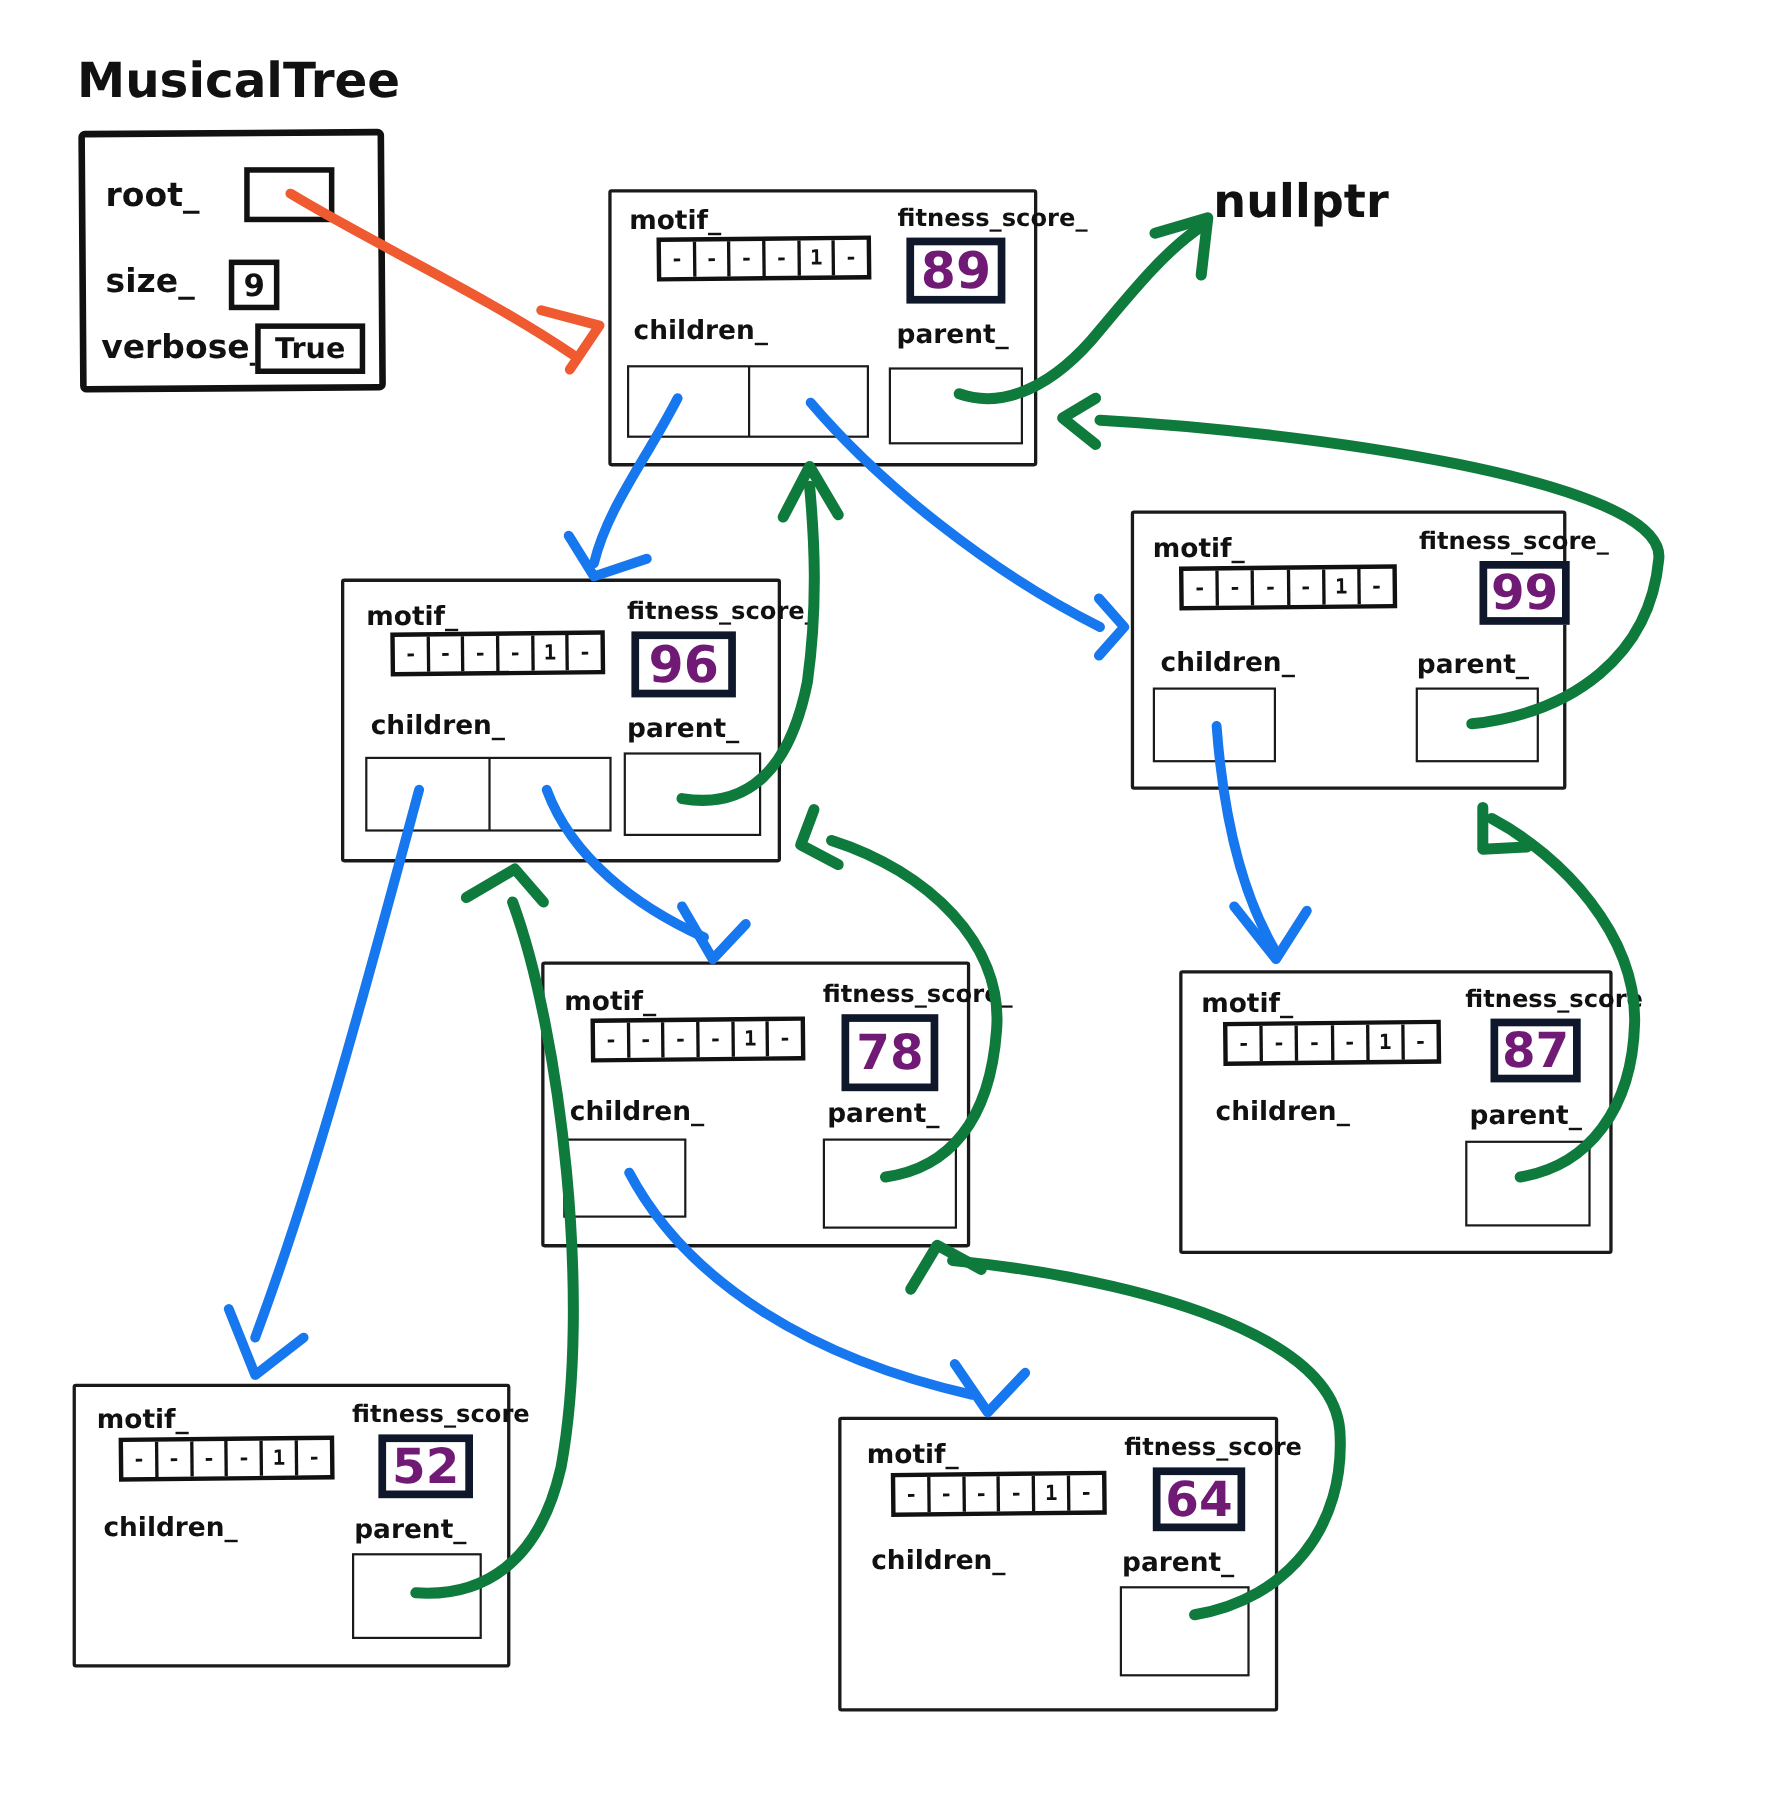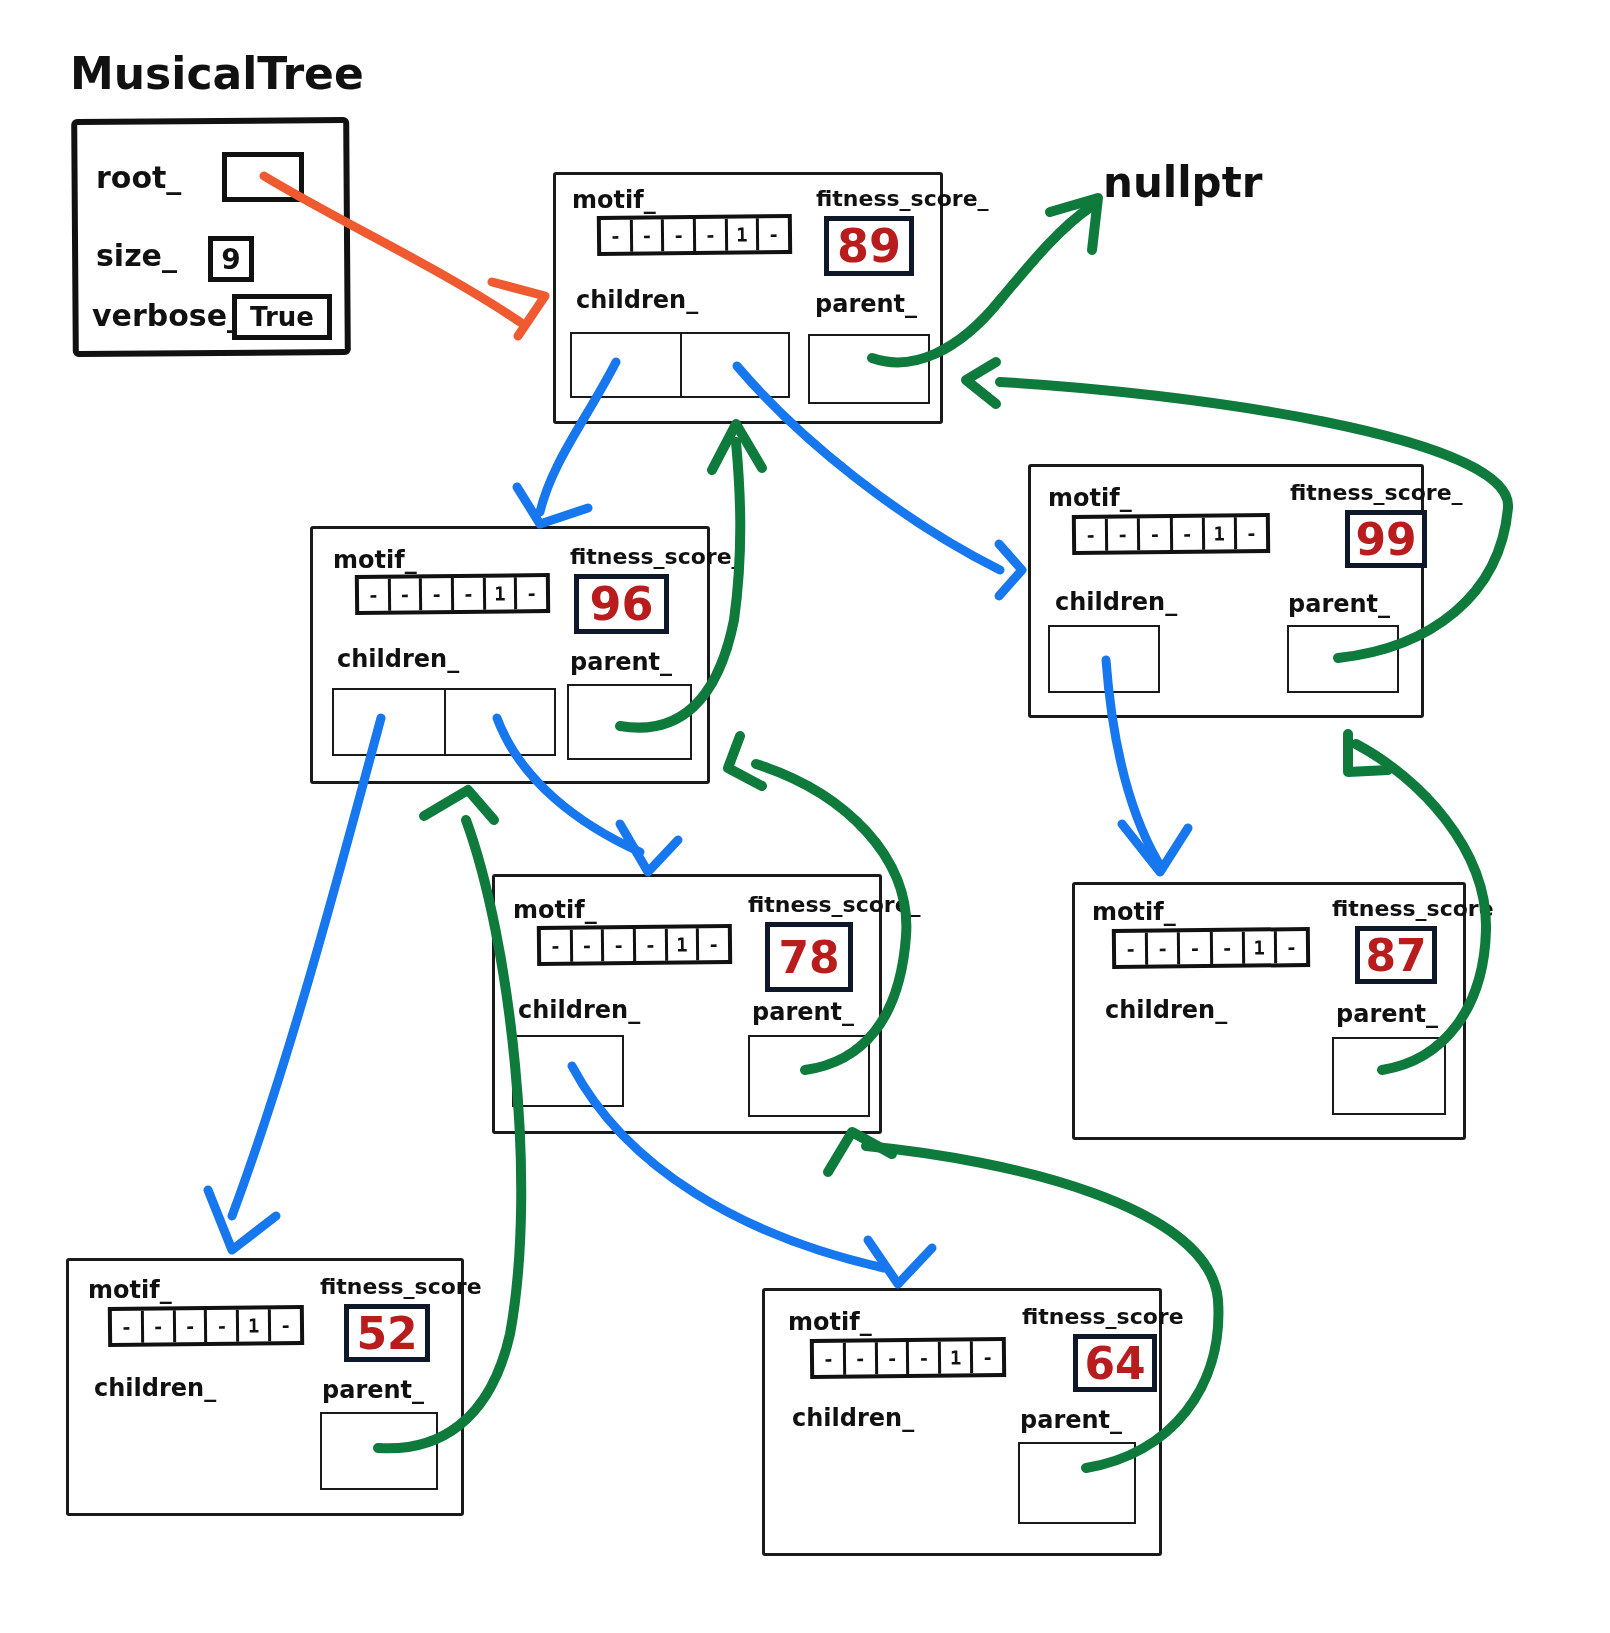--- a/index.html
+++ b/index.html
@@ -3,22 +3,22 @@
 <meta charset="utf-8">
 <style>
   html,body{margin:0;padding:0;background:#ffffff;}
   body{width:1610px;height:1633px;position:relative;overflow:hidden;
        font-family:"DejaVu Sans",sans-serif;}
   #stage{position:absolute;left:0;top:0;width:1610px;height:1633px;}
   .node{position:absolute;border:3px solid #1a1a1a;background:transparent;
         box-sizing:border-box;border-radius:3px;}
   .lbl{position:absolute;white-space:nowrap;color:#111;font-weight:700;
        font-family:"DejaVu Sans",sans-serif;}
-  .score{position:absolute;border:5px solid #0f172a;box-sizing:border-box;
-         background:#fff;color:#b91c1c;font-weight:700;
+  .score{position:absolute;border:7px solid #0f172a;box-sizing:border-box;
+         background:#fff;color:#701a75;font-weight:700;
          display:flex;align-items:center;justify-content:center;
          font-family:"DejaVu Sans",sans-serif;}
   .slot{position:absolute;border:2.5px solid #1a1a1a;box-sizing:border-box;
         background:#fff;}
   .slot.split:after{content:"";position:absolute;left:50%;top:-1px;bottom:-1px;
         width:0;border-left:2.5px solid #1a1a1a;}
 
   
   .motif{position:absolute;display:flex;border:4px solid #111;box-sizing:border-box;
          background:#fff;transform:rotate(-.6deg);}
@@ -166,21 +166,21 @@
   <div class="lbl" style="left:788px;top:1308px;font-size:24px;">motif_</div>
   <div class="motif" style="left:810px;top:1338px;width:196px;height:40px;">
     <div class="mc">-</div>
     <div class="mc">-</div>
     <div class="mc">-</div>
     <div class="mc">-</div>
     <div class="mc">1</div>
     <div class="mc">-</div>
   </div>
   <div class="lbl" style="left:1022px;top:1304px;font-size:22px;">fitness_score</div>
-  <div class="score" style="left:1048px;top:1334px;width:84px;height:58px;font-size:44px;margin-left:25px;">64</div>
+  <div class="score" style="left:1048px;top:1334px;width:84px;height:58px;font-size:44px;">64</div>
   <div class="lbl" style="left:792px;top:1404px;font-size:24px;">children_</div>
   <div class="lbl" style="left:1020px;top:1406px;font-size:24px;">parent_</div>
   <div class="slot" style="left:1018px;top:1442px;width:118px;height:82px;"></div>
 
   <svg class="ink" viewBox="0 0 1610 1633">
 
     <g class="orange">
       <path d="M264,176 C340,222 440,268 520,322" stroke-width="9"></path>
       <path d="M492,282 L545,296 L518,336" stroke-width="9"></path>
     </g>

